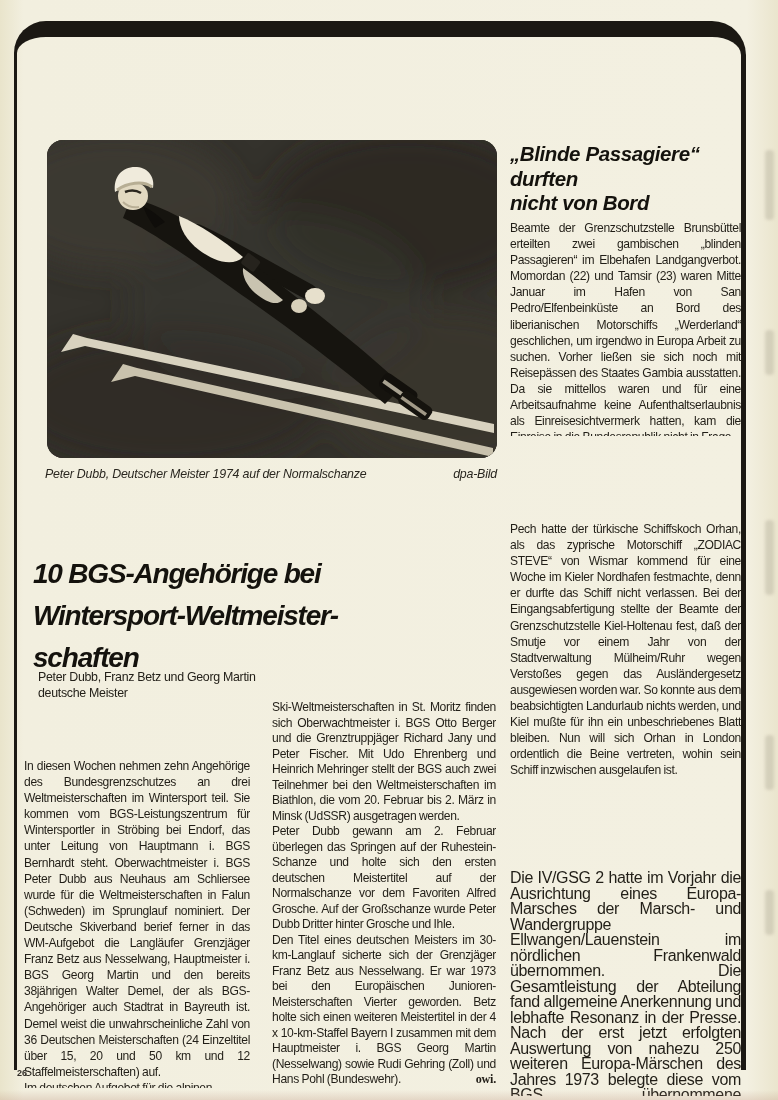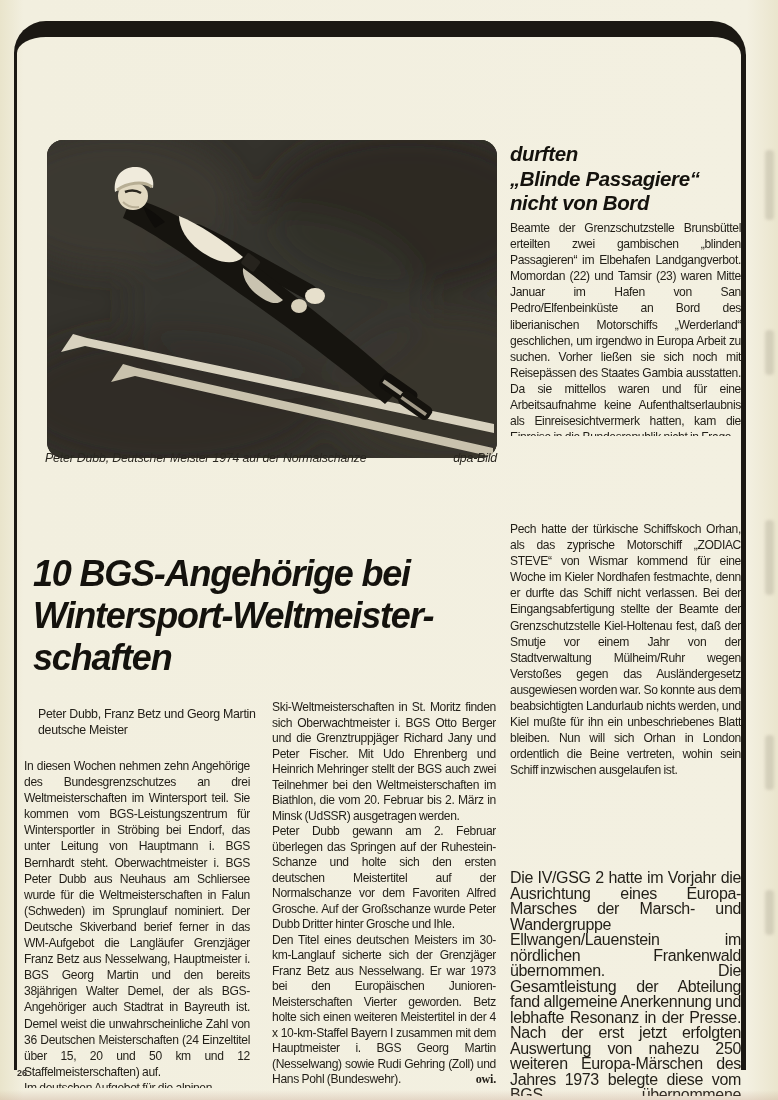--- a/index.html
+++ b/index.html
@@ -15,31 +15,31 @@
     position:absolute;left:14px;top:21px;width:724px;height:1033px;
     border-style:solid;border-color:#1b1813;
     border-width:16px 5px 0 3px;border-radius:32px 34px 0 0;
     pointer-events:none;
   }
   .photo{
     position:absolute;left:47px;top:140px;width:450px;height:318px;
     border-radius:16px;overflow:hidden;background:#33312b;
   }
   .caption-row{
-    position:absolute;left:45px;top:451px;width:452px;
+    position:absolute;left:45px;top:467px;width:452px;
     display:flex;justify-content:space-between;align-items:baseline;
     font-style:italic;font-size:12.4px;letter-spacing:-0.2px;color:#2a2720;
   }
   .headline{
     position:absolute;left:33px;top:553px;width:480px;
-    font-size:36px;line-height:42px;font-weight:bold;font-style:italic;
+    font-size:28px;line-height:42px;font-weight:bold;font-style:italic;
     letter-spacing:-1.2px;color:#14120d;
   }
   .subhead{
-    position:absolute;left:38px;top:706px;width:226px;
+    position:absolute;left:38px;top:669px;width:226px;
     font-size:12.4px;line-height:16px;letter-spacing:-0.3px;
   }
   .bodytext{
     font-size:12.1px;line-height:16.1px;letter-spacing:-0.35px;word-spacing:-0.4px;
     text-align:justify;hyphens:auto;color:#211e17;
   }
   .bodytext p{margin:0;}
   .col1{position:absolute;left:24px;top:758px;width:226px;max-height:330px;overflow:hidden;}
   .col2{position:absolute;left:272px;top:700px;width:224px;max-height:392px;overflow:hidden;line-height:15.5px;}
   .sb{position:absolute;left:510px;width:231px;}
@@ -133,22 +133,22 @@
     <p>Im deutschen Aufgebot für die alpinen</p>
   </div>
   <div class="col2 bodytext">
     <p>Ski-Weltmeisterschaften in St. Moritz finden sich Oberwachtmeister i. BGS Otto Berger und die Grenztruppjäger Richard Jany und Peter Fischer. Mit Udo Ehrenberg und Heinrich Mehringer stellt der BGS auch zwei Teilnehmer bei den Weltmeisterschaften im Biathlon, die vom 20. Februar bis 2. März in Minsk (UdSSR) ausgetragen werden.</p>
     <p>Peter Dubb gewann am 2. Februar überlegen das Springen auf der Ruhestein-Schanze und holte sich den ersten deutschen Meistertitel auf der Normalschanze vor dem Favoriten Alfred Grosche. Auf der Großschanze wurde Peter Dubb Dritter hinter Grosche und Ihle.</p>
     <p>Den Titel eines deutschen Meisters im 30-km-Langlauf sicherte sich der Grenzjäger Franz Betz aus Nesselwang. Er war 1973 bei den Europäischen Junioren-Meisterschaften Vierter geworden. Betz holte sich einen weiteren Meistertitel in der 4 x 10-km-Staffel Bayern I zusammen mit dem Hauptmeister i. BGS Georg Martin (Nesselwang) sowie Rudi Gehring (Zoll) und Hans Pohl (Bundeswehr).</p>
     <div class="signoff">owi.</div>
   </div>
 
   <div class="sb sb-title t1">
+    <div>„Blinde Passagiere“</div>
     <div>durften</div>
-    <div>„Blinde Passagiere“</div>
     <div>nicht von Bord</div>
   </div>
   <div class="sb bodytext b1">
     <p>Beamte der Grenzschutzstelle Brunsbüttel erteilten zwei gambischen „blinden Passagieren“ im Elbehafen Landgangverbot. Momordan (22) und Tamsir (23) waren Mitte Januar im Hafen von San Pedro/Elfenbeinküste an Bord des liberianischen Motorschiffs „Werderland“ geschlichen, um irgendwo in Europa Arbeit zu suchen. Vorher ließen sie sich noch mit Reisepässen des Staates Gambia ausstatten. Da sie mittellos waren und für eine Arbeitsaufnahme keine Aufenthaltserlaubnis als Einreisesichtvermerk hatten, kam die Einreise in die Bundesrepublik nicht in Frage.</p>
   </div>
 
   <div class="sb bodytext b2">
     <p>Pech hatte der türkische Schiffskoch Orhan, als das zyprische Motorschiff „ZODIAC STEVE“ von Wismar kommend für eine Woche im Kieler Nordhafen festmachte, denn er durfte das Schiff nicht verlassen. Bei der Eingangsabfertigung stellte der Beamte der Grenzschutzstelle Kiel-Holtenau fest, daß der Smutje vor einem Jahr von der Stadtverwaltung Mülheim/Ruhr wegen Verstoßes gegen das Ausländergesetz ausgewiesen worden war. So konnte aus dem beabsichtigten Landurlaub nichts werden, und Kiel mußte für ihn ein unbeschriebenes Blatt bleiben. Nun will sich Orhan in London ordentlich die Beine vertreten, wohin sein Schiff inzwischen ausgelaufen ist.</p>
   </div>
 

